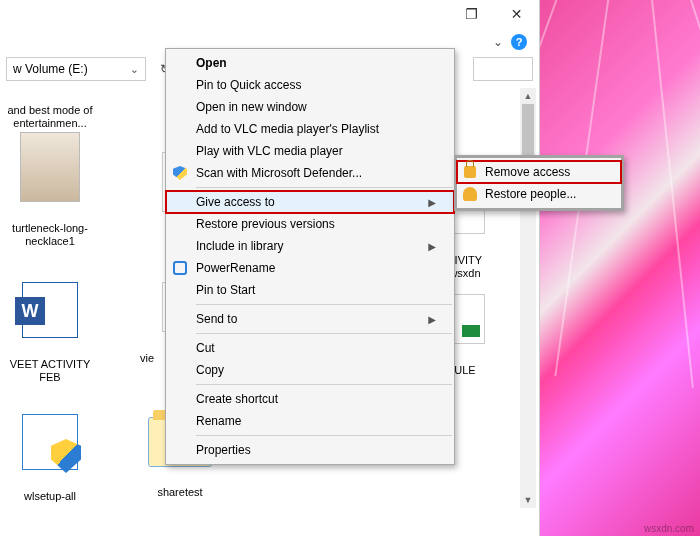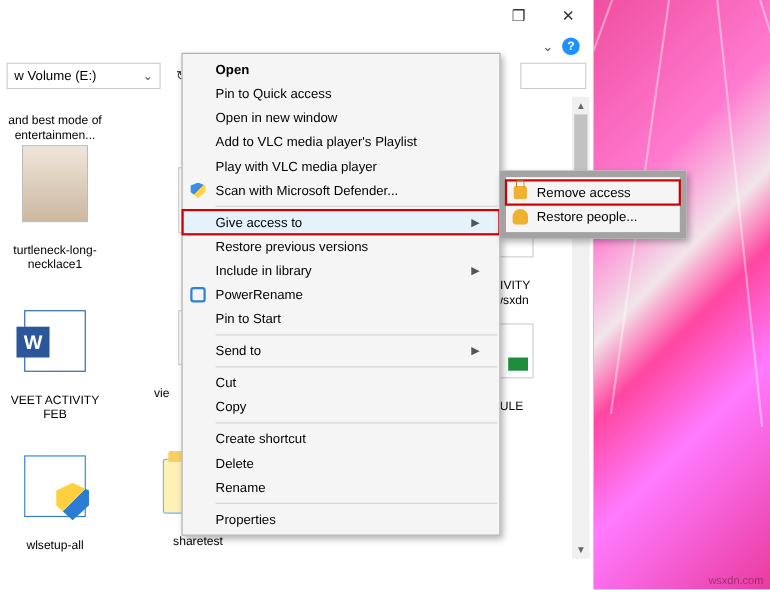--- a/index.html
+++ b/index.html
@@ -240,21 +240,21 @@
     outline: 2px solid #c00;
     outline-offset: -1px;
   }
   
   .submenu {
     position: absolute;
     left: 454px;
     top: 155px;
     width: 170px;
     background: #f5f5f5;
-    border: 6px solid #a3a3a3;
+    border: 3px solid #a3a3a3;
     box-shadow: 2px 3px 6px rgba(0,0,0,0.3);
     padding: 3px 0;
     z-index: 20;
   }
   .submenu .item {
     display: flex;
     align-items: center;
     height: 22px;
     padding: 0 12px 0 28px;
     font-size: 12px;
@@ -408,23 +408,20 @@
       <span>Cut</span>
     </div>
     <div class="item">
       <span>Copy</span>
     </div>
     <div class="sep"></div>
     <div class="item">
       <span>Create shortcut</span>
     </div>
     <div class="item">
-      <span>Delete</span>
-    </div>
-    <div class="item">
       <span>Rename</span>
     </div>
     <div class="sep"></div>
     <div class="item">
       <span>Properties</span>
     </div>
   </div>
 
 <div class="submenu" id="sub-menu">
     <div class="item hl">

